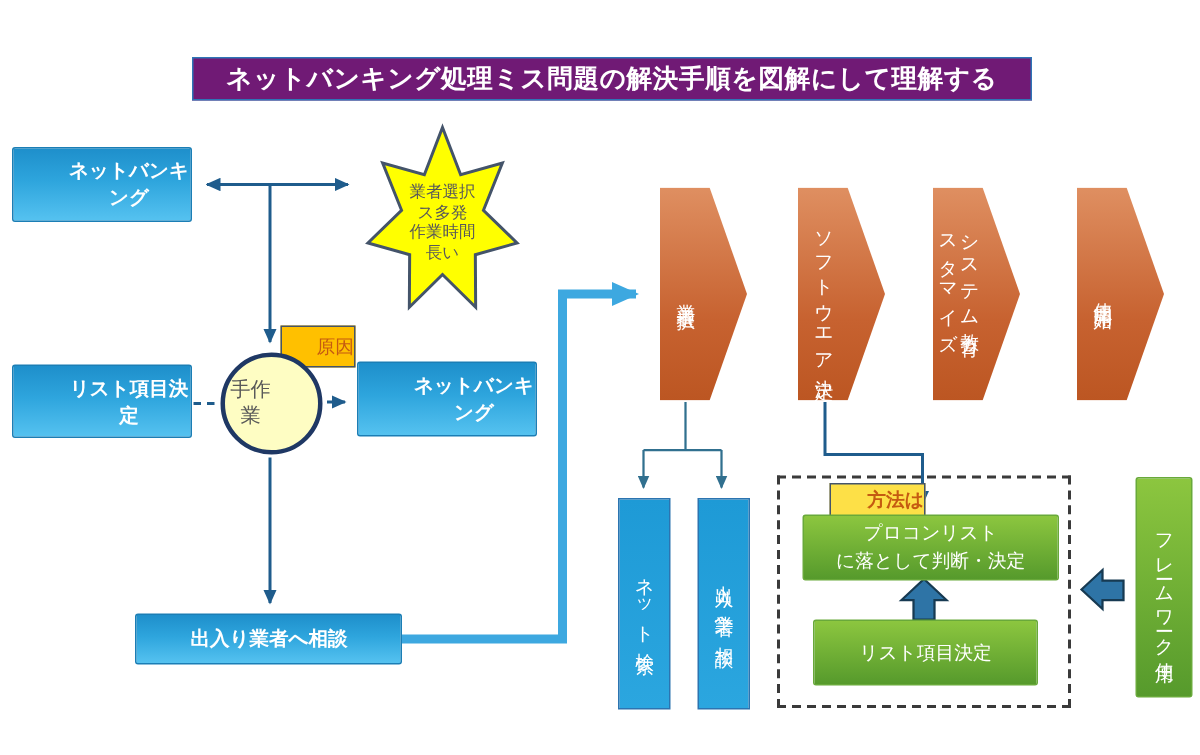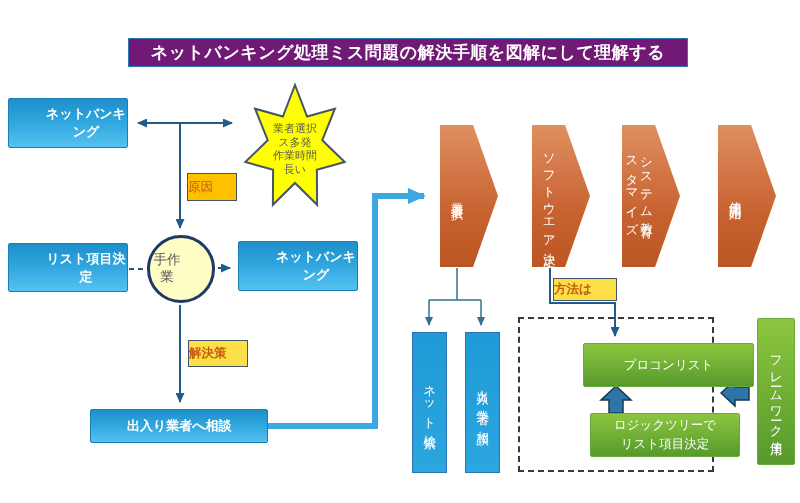--- a/index.html
+++ b/index.html
@@ -21,21 +21,21 @@
     background:linear-gradient(180deg,#1E8FCB 0%,#2EA5DD 45%,#55C2F0 100%);
     border:1px solid #1B7EB5; border-radius:2px;
     color:#fff; font-weight:bold; font-size:13px;
     display:flex; align-items:center; justify-content:flex-start;
     text-align:center;
     padding-left:36px;
   }
 
   .label-box {
     border:1.5px solid #44546A; color:#C55A11; font-size:12.5px;
-    display:flex; align-items:center; justify-content:flex-start;
+    display:flex; align-items:center; justify-content:flex-end;margin-top:44px;
   }
   .label-gold  { background:#FFC000; }
   .label-peach { background:#fde047;font-weight:bold; }
 
   .circle {
     border-radius:50%; background:#FEFDC3; border:3px solid #1F3864;
     display:flex; align-items:center; 
   }
   .circle span {
     display:block; width:34px; text-align:center; color:#595959;
@@ -63,21 +63,20 @@
   }
 
   .dashed-box { border:2px dashed #3a3a3a; background:transparent; }
 
   .greenbox {
     background:linear-gradient(180deg,#8CC63F 0%,#569A2C 100%);
     border:1px solid #69A93A; border-radius:2px;
     color:#fff; font-size:12.5px; line-height:1.5;
     display:flex; flex-direction:column; align-items:center; justify-content:center;
     text-align:center;
-    margin-left:48px;
   }
   .greenbox-v {
     background:linear-gradient(180deg,#8CC63F 0%,#569A2C 100%);
     border:1px solid #69A93A; border-radius:2px;
     display:flex; align-items:center; justify-content:center;
   }
 
   svg.overlay { position:absolute; left:0; top:0; pointer-events:none; }
 </style>
 </head>
@@ -150,23 +149,20 @@
   </div>
 
   <div class="abs bluebox" style="left:8px; top:243px; width:120px; height:49px;">
     <span>リスト項目決定</span>
   </div>
 
   <div class="abs bluebox" style="left:238px; top:241px; width:120px; height:50px;">
     <span>ネットバンキング</span>
   </div>
 
-  <div class="abs label-box label-peach" style="left:188px; top:340px; width:60px; height:27px;">
-    <span>解決策</span>
-  </div>
 
   <div class="abs bluebox" style="left:90px; top:409px; width:178px; height:34px;">
     <span>出入り業者へ相談</span>
   </div>
 
   <div class="abs" style="left:440px; top:125px; width:58px; height:142px;">
     <div class="chevron"></div>
     <div class="txtwrap" style="position:absolute; left:0; top:0; width:34px; height:100%; display:flex; align-items:center; justify-content:center;">
       <span class="vtext">業者選択</span>
     </div>
@@ -198,23 +194,23 @@
     <span class="vtext">ネット検索</span>
   </div>
   <div class="abs slimblue" style="left:465px; top:332px; width:35px; height:141px;">
     <span class="vtext">出入り業者へ相談</span>
   </div>
 
   <div class="abs dashed-box" style="left:518px; top:317px; width:196px; height:155px;"></div>
 
   <div class="abs greenbox" style="left:535px; top:343px; width:171px; height:44px;">
     <div>プロコンリスト</div>
+    <div>に落として判断・決定</div>
   </div>
   <div class="abs greenbox" style="left:542px; top:413px; width:150px; height:44px;">
-    <div>ロジックツリーで</div>
     <div>リスト項目決定</div>
   </div>
 
   <div class="abs greenbox-v" style="left:757px; top:318px; width:38px; height:147px;">
     <span class="vtext">フレームワーク使用</span>
   </div>
 
 </div>
 
 </body></html>

